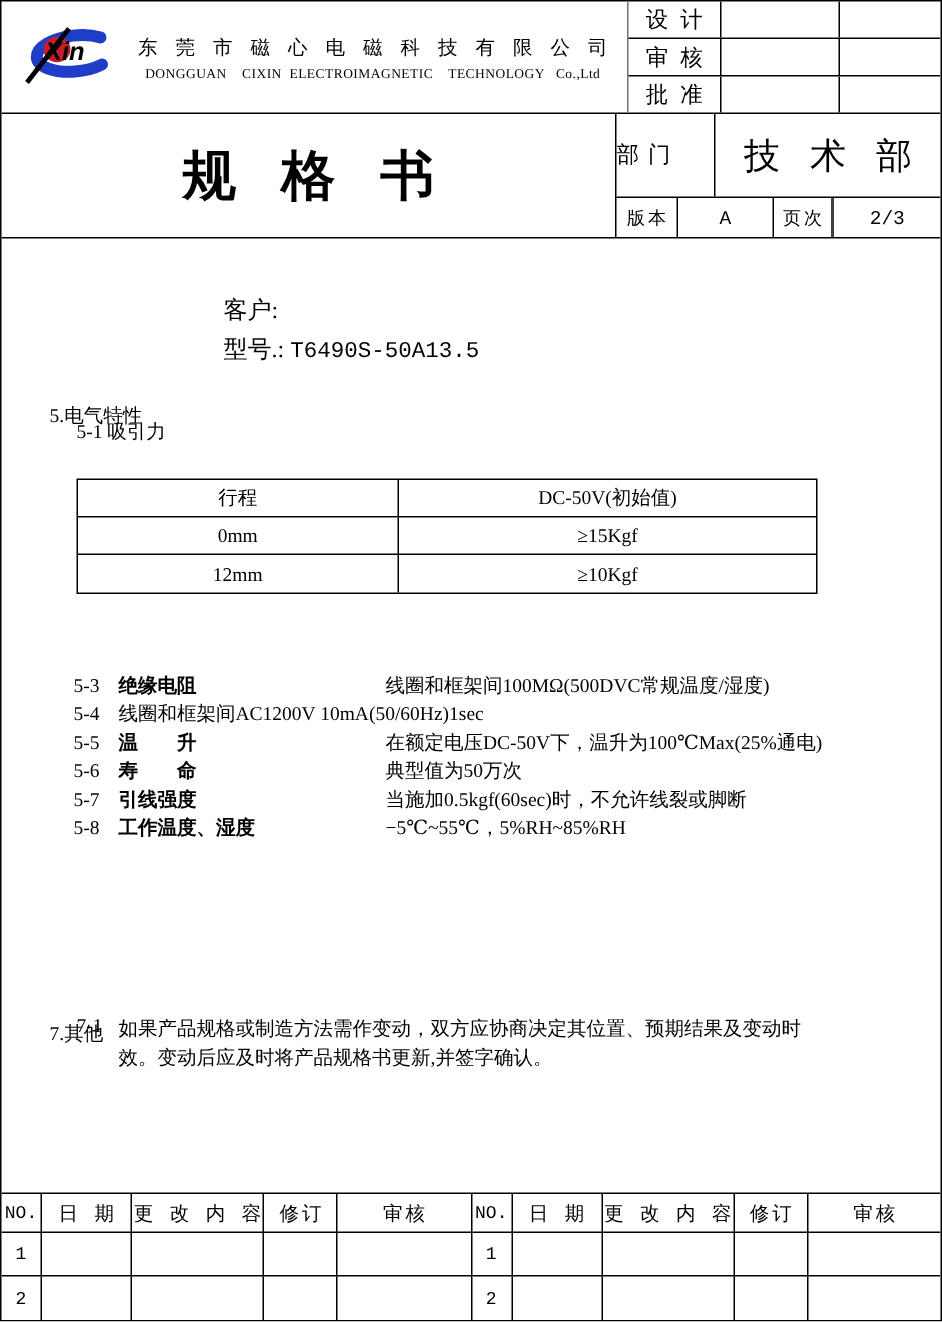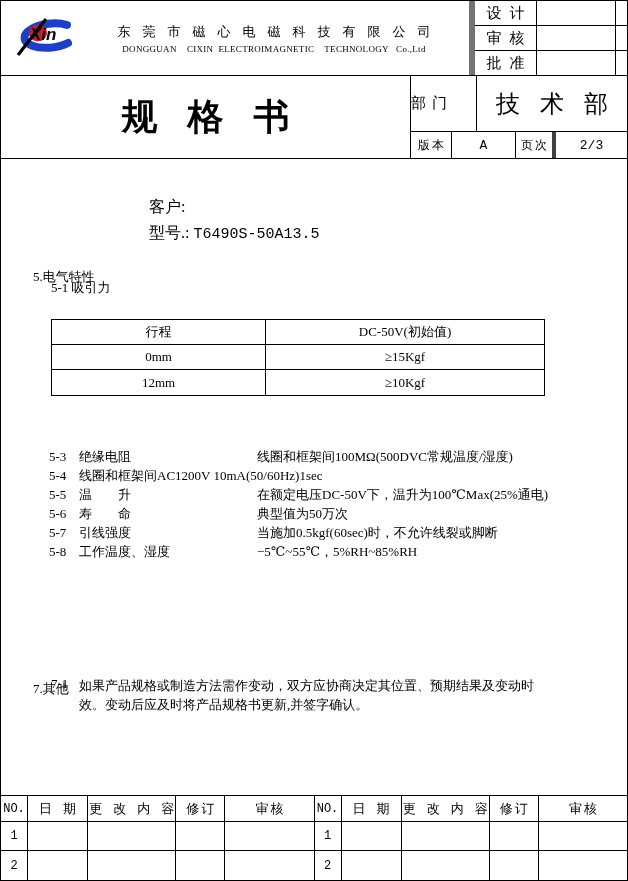--- a/index.html
+++ b/index.html
@@ -12,21 +12,21 @@
   .lsT { letter-spacing:30px; margin-right:-30px; }
   .ls20 { letter-spacing:20px; margin-right:-20px; }
   .ls12 { letter-spacing:12px; margin-right:-12px; }
   .ls11 { letter-spacing:11px; margin-right:-11px; }
   .ls8 { letter-spacing:8px; margin-right:-8px; }
   .ls6 { letter-spacing:6px; margin-right:-6px; }
   .ls2 { letter-spacing:2px; margin-right:-2px; }
 
   
   .hdr-a { height:75px; display:flex; border-bottom:1px solid #000; }
-  .company-cell { width:474px; border-right:6px solid #737373; display:flex; align-items:center; padding:0 4px 0 6px; }
+  .company-cell { width:418px; border-right:1px solid #737373; display:flex; align-items:center; padding:0 4px 0 6px; }
   .logo-wrap { width:76px; flex:0 0 76px; display:flex; align-items:center; justify-content:center; }
   .company-text { flex:1; text-align:center; }
   .company-cn { font-size:13px; }
   .company-en { font-size:9px; margin-top:3px; white-space:pre; letter-spacing:0.3px; }
   .approval-block { flex:1; display:flex; flex-direction:column; }
   .appr-row { flex:1; display:flex; }
   .appr-row:not(:last-child) { border-bottom:1px solid #000; }
   .appr-label { width:62px; border-right:1px solid #000; display:flex; align-items:center; justify-content:center; font-size:15px; }
   .appr-sig { width:79px; border-right:1px solid #000; }
   .appr-extra { flex:1; }
@@ -36,42 +36,42 @@
   .title-cell { width:410px; border-right:1px solid #000; display:flex; align-items:center; justify-content:center;
                 font-size:36px; font-weight:bold; }
   .dept-block { flex:1; display:flex; flex-direction:column; }
   .dept-row { height:56px; display:flex; border-bottom:1px solid #000; }
   .dept-label { width:66px; border-right:1px solid #000; display:flex; align-items:center; justify-content:flex-start; font-size:15px; }
   .dept-value { flex:1; display:flex; align-items:center; justify-content:center; font-size:24px; }
   .ver-row { flex:1; display:flex; }
   .ver-row > div { display:flex; align-items:center; justify-content:center; }
   .ver-label { width:41px; border-right:1px solid #000; font-size:12px; }
   .ver-value { width:64px; border-right:1px solid #000; font-size:13px; font-family:"Liberation Mono","DejaVu Sans Mono",monospace; }
-  .pgno-label { width:40px; border-right:4px solid #404040; font-size:12px; }
+  .pgno-label { width:40px; border-right:2px solid #404040; font-size:12px; }
   .pgno-value { flex:1; font-size:13px; font-family:"Liberation Mono","DejaVu Sans Mono",monospace; }
 
   
   .content { flex:1; position:relative; font-size:13px; }
   .abs { position:absolute; }
   .cust-line { left:148px; top:38px; font-size:16px; }
   .model-line { left:148px; top:64px; font-size:16px; }
   .model-val { font-family:"Liberation Mono","DejaVu Sans Mono",monospace; font-size:15px; }
   .s5-head { left:32px; top:109px; }
   .s5-sub  { left:50px; top:120px; }
 
   .spec-table { left:50px; top:160px; width:494px; border:1px solid #000;
                 display:grid; grid-template-columns:214px 1fr; grid-auto-rows:25px; }
   .st-cell { display:flex; align-items:center; justify-content:center; font-size:13px; }
   .st-cell.c0 { border-right:1px solid #000; }
   .st-cell.rb { border-bottom:1px solid #000; }
 
   .items { left:48px; top:288px; right:20px; }
   .item { display:flex; height:19px; line-height:19px; }
   .item-no { width:30px; flex:0 0 30px; }
-  .item-label { width:178px; flex:0 0 178px; }
+  .item-label { width:178px; flex:0 0 178px;font-weight:bold; }
   .item-value { flex:1; white-space:nowrap; }
 
   .s7-head { left:32px; top:521px; }
   .s7-item { left:50px; top:517px; display:flex; }
   .s7-no { width:28px; flex:0 0 28px; }
   .s7-lines { line-height:19px; }
 
   
   .rev-table { height:85px; border-top:1px solid #000; display:flex; }
   .rev-half { flex:1; display:grid; grid-template-columns:27px 60px 1fr 49px 1fr; grid-template-rows:26px 1fr 1fr; }

